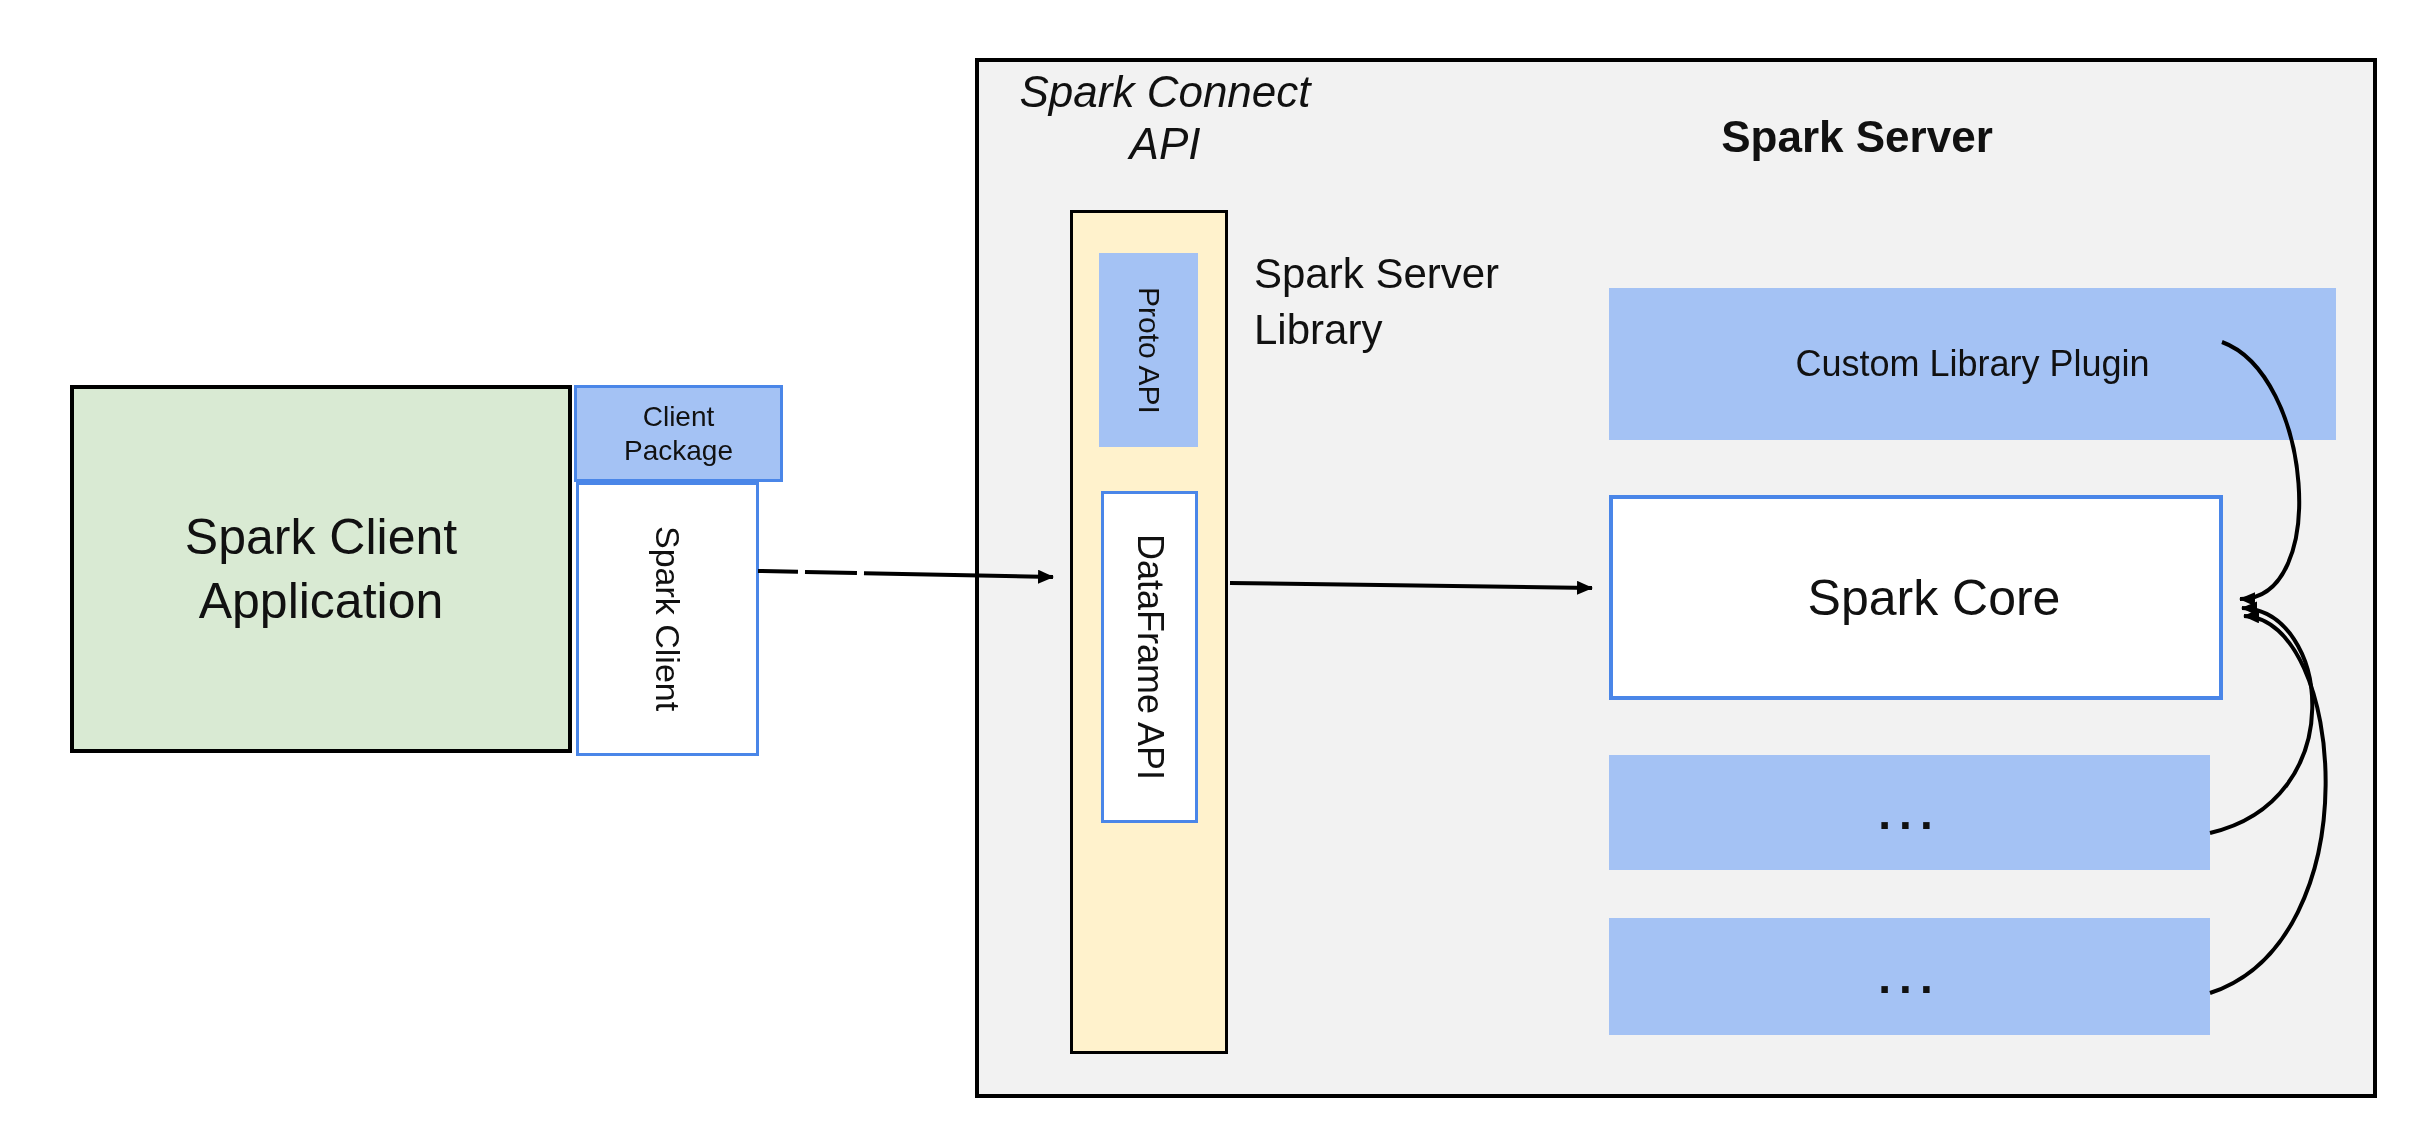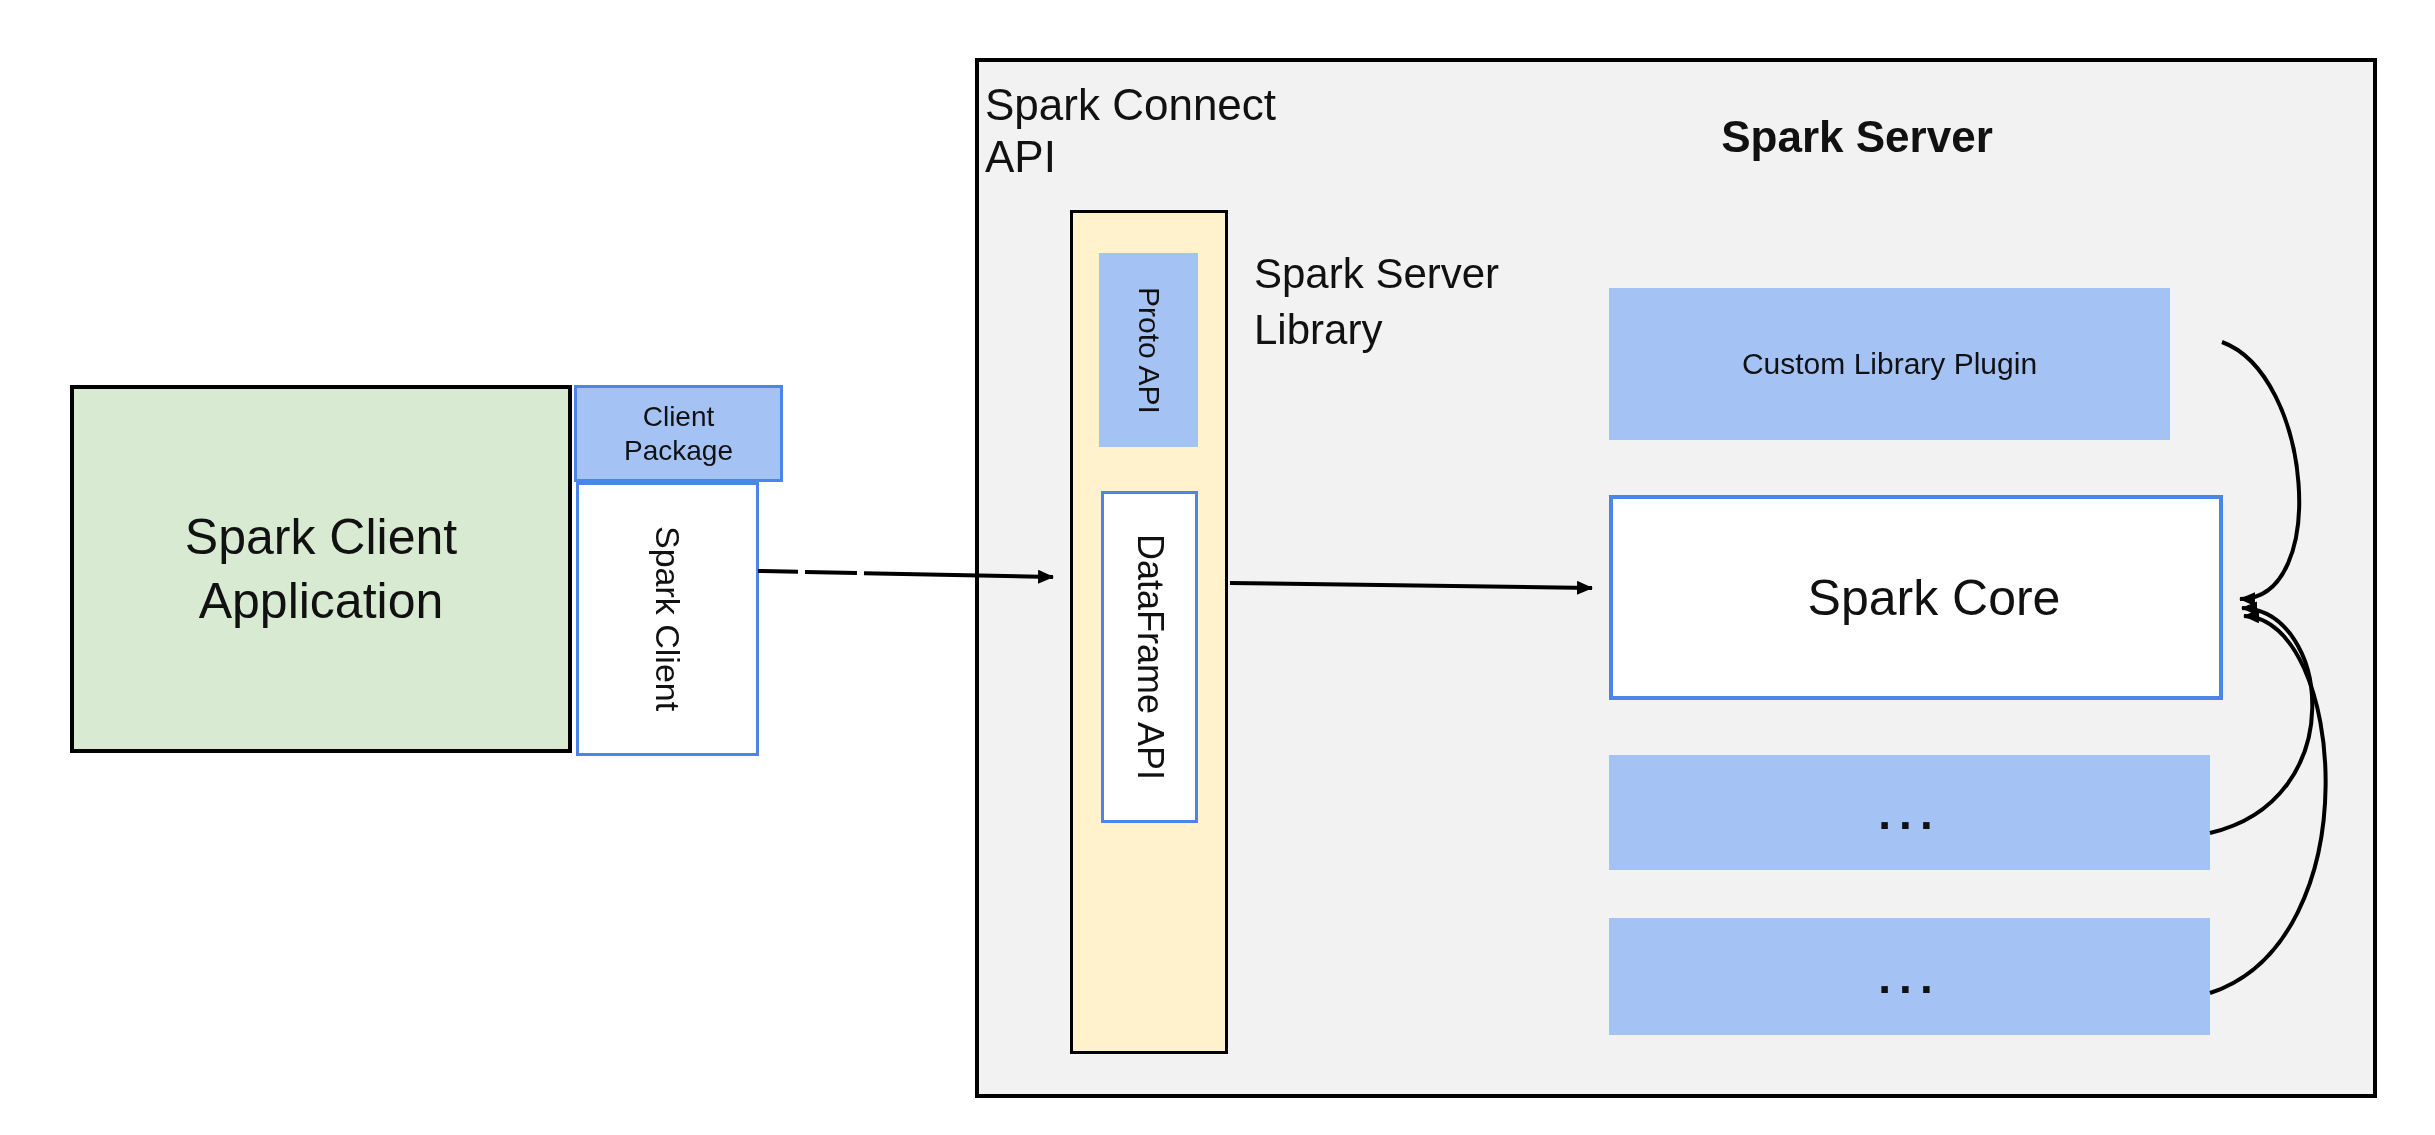--- a/index.html
+++ b/index.html
@@ -31,30 +31,30 @@
 
   
   .connect-col{left:1070px;top:210px;width:158px;height:844px;
               background:var(--yellow-fill);border:3px solid var(--container-border);}
   .proto-api{left:1099px;top:253px;width:99px;height:194px;
               background:var(--blue-fill);font-size:30px;}
   .dataframe-api{left:1101px;top:491px;width:97px;height:332px;
               background:#fff;border:3px solid var(--blue-border);font-size:36px;}
 
   
-  .lbl-connect-api{left:985px;top:79px;width:360px;text-align:left;
-              font-size:44px;line-height:52px;}
+  .lbl-connect-api{left:985px;top:66px;width:360px;text-align:center;
+              font-size:44px;line-height:52px;font-style:italic;}
   .lbl-server-title{left:1607px;top:112px;width:500px;text-align:center;
               font-size:44px;font-weight:bold;}
   .lbl-server-library{left:1254px;top:246px;width:320px;text-align:left;
               font-size:42px;line-height:56px;}
 
   
-  .plugin{left:1609px;top:288px;width:561px;height:152px;
-              background:var(--blue-fill);font-size:30px;}
+  .plugin{left:1609px;top:288px;width:727px;height:152px;
+              background:var(--blue-fill);font-size:36px;}
   .spark-core{left:1609px;top:495px;width:614px;height:205px;
               background:#fff;border:4px solid var(--blue-border);font-size:50px;padding-left:36px;}
   .dots-box-1{left:1609px;top:755px;width:601px;height:115px;
               background:var(--blue-fill);font-size:46px;font-weight:bold;letter-spacing:8px;}
   .dots-box-2{left:1609px;top:918px;width:601px;height:117px;
               background:var(--blue-fill);font-size:46px;font-weight:bold;letter-spacing:8px;}
 
   svg.overlay{position:absolute;left:0;top:0;width:2435px;height:1135px;pointer-events:none;}
   .conn{fill:none;stroke:var(--arrow);stroke-width:4px;}
   .ah-fill{fill:var(--arrow);}

